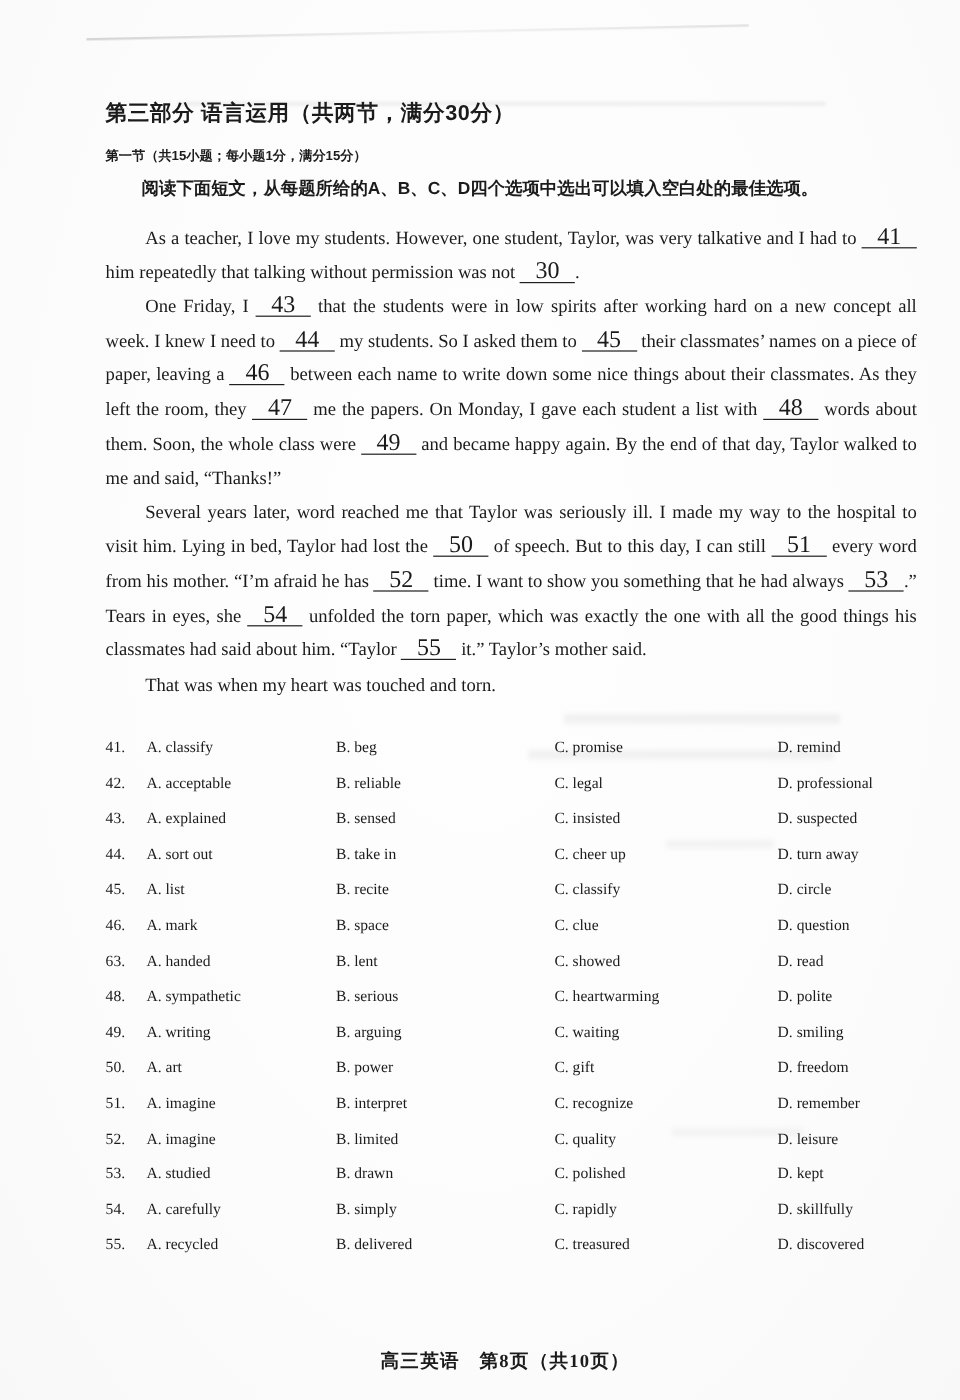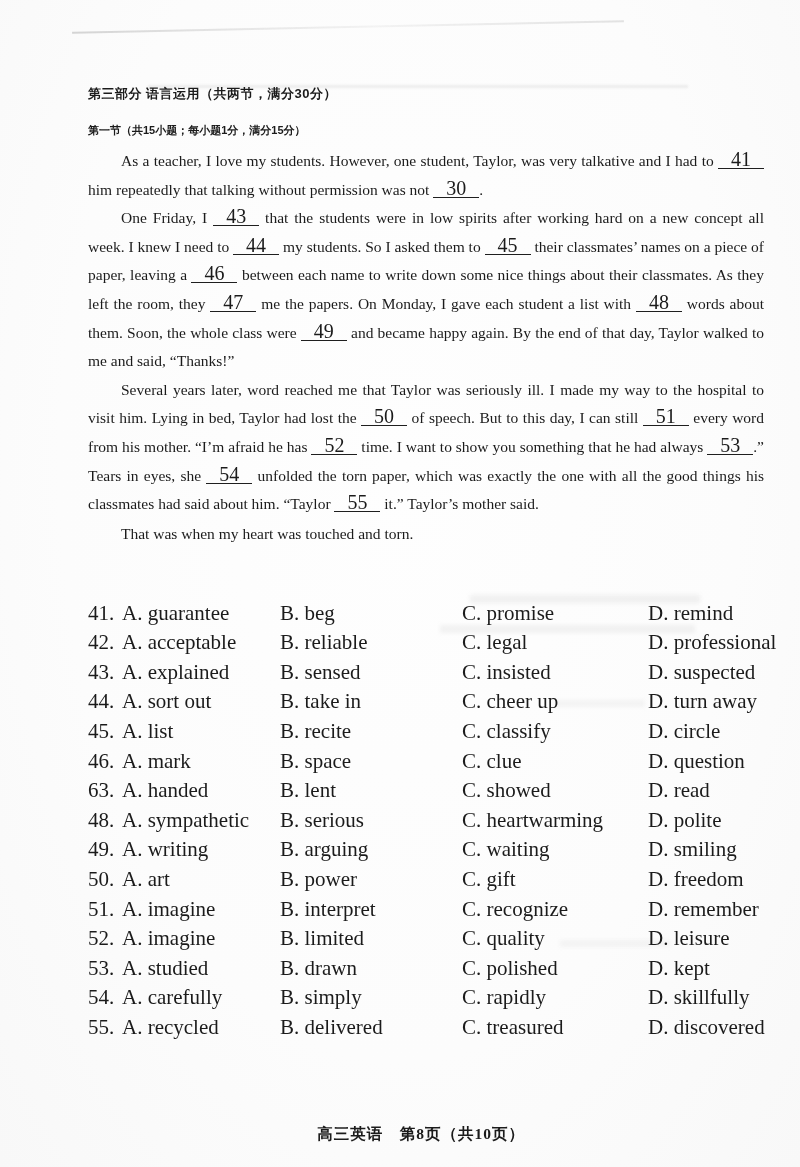--- a/index.html
+++ b/index.html
@@ -15,21 +15,21 @@
   }
   .content {
     position: absolute;
     left: 88px;
     top: 82px;
     width: 676px;
   }
   .part-title {
     font-family: "Liberation Sans", sans-serif;
     font-weight: 700;
-    font-size: 13px;
+    font-size: 18px;
     line-height: 24px;
     letter-spacing: 0.5px;
     margin: 0 0 13px 0;
   }
   .section-title {
     font-family: "Liberation Sans", sans-serif;
     font-weight: 700;
     font-size: 11px;
     line-height: 22px;
     margin: 0 0 6px 0;
@@ -54,22 +54,22 @@
   .passage p:last-child { margin-top: 1px; }
   .blank {
     display: inline-block;
     padding: 0 13px;
     border-bottom: 1.5px solid #1f1f1f;
     font-size: 20px;
     line-height: 17px;
     text-indent: 0;
   }
   .options {
-    margin-top: 50px;
-    font-size: 21px;
+    margin-top: 22px;
+    font-size: 13px;
   }
   .opt-row {
     display: grid;
     grid-template-columns: 34px 158px 182px 186px 1fr;
     height: 29.6px;
     align-items: center;
   }
   .opt-num, .opt-cell { white-space: nowrap; }
   .footer {
     position: absolute;
@@ -108,32 +108,33 @@
   <div class="artifact scratch"></div>
   <div class="artifact streak"></div>
   <div class="artifact ghost-a"></div>
   <div class="artifact ghost-b"></div>
   <div class="artifact ghost-c"></div>
   <div class="artifact ghost-d"></div>
 
   <div class="content">
     <h1 class="part-title">第三部分 语言运用（共两节，满分30分）</h1>
     <div class="section-title">第一节（共15小题；每小题1分，满分15分）</div>
+    <div class="instruction">阅读下面短文，从每题所给的A、B、C、D四个选项中选出可以填入空白处的最佳选项。</div>
 
     <div class="passage">
         <p>As a teacher, I love my students. However, one student, Taylor, was very talkative and I had to <span class="blank">41</span> him repeatedly that talking without permission was not <span class="blank">30</span>.</p>
         <p>One Friday, I <span class="blank">43</span> that the students were in low spirits after working hard on a new concept all week. I knew I need to <span class="blank">44</span> my students. So I asked them to <span class="blank">45</span> their classmates’ names on a piece of paper, leaving a <span class="blank">46</span> between each name to write down some nice things about their classmates. As they left the room, they <span class="blank">47</span> me the papers. On Monday, I gave each student a list with <span class="blank">48</span> words about them. Soon, the whole class were <span class="blank">49</span> and became happy again. By the end of that day, Taylor walked to me and said, “Thanks!”</p>
         <p>Several years later, word reached me that Taylor was seriously ill. I made my way to the hospital to visit him. Lying in bed, Taylor had lost the <span class="blank">50</span> of speech. But to this day, I can still <span class="blank">51</span> every word from his mother. “I’m afraid he has <span class="blank">52</span> time. I want to show you something that he had always <span class="blank">53</span>.” Tears in eyes, she <span class="blank">54</span> unfolded the torn paper, which was exactly the one with all the good things his classmates had said about him. “Taylor <span class="blank">55</span> it.” Taylor’s mother said.</p>
         <p>That was when my heart was touched and torn.</p>
       </div>
 
     <div class="options">
         <div class="opt-row">
           <span class="opt-num">41.</span>
-          <span class="opt-cell">A. guarantee</span>
+          <span class="opt-cell">A. classify</span>
           <span class="opt-cell">B. beg</span>
           <span class="opt-cell">C. promise</span>
           <span class="opt-cell">D. remind</span>
         </div>
         <div class="opt-row">
           <span class="opt-num">42.</span>
           <span class="opt-cell">A. acceptable</span>
           <span class="opt-cell">B. reliable</span>
           <span class="opt-cell">C. legal</span>
           <span class="opt-cell">D. professional</span>

